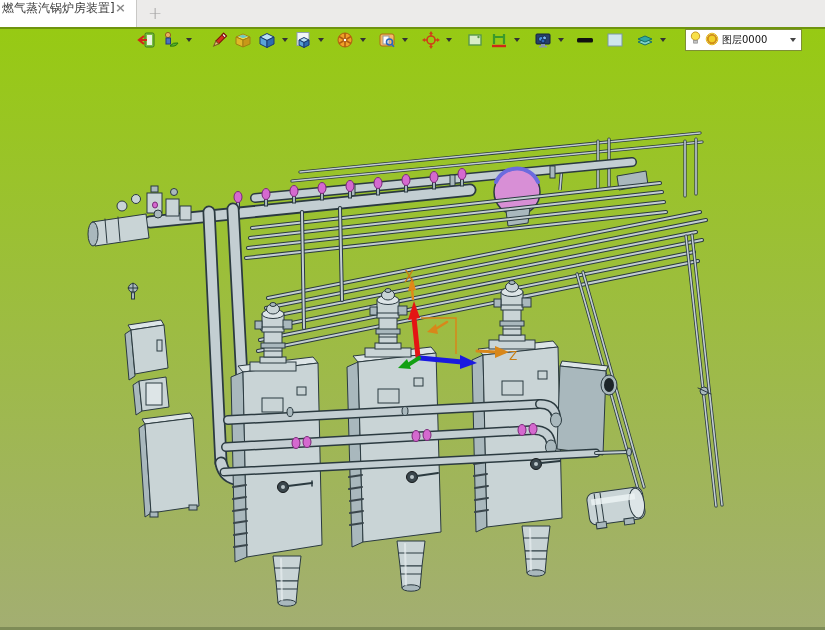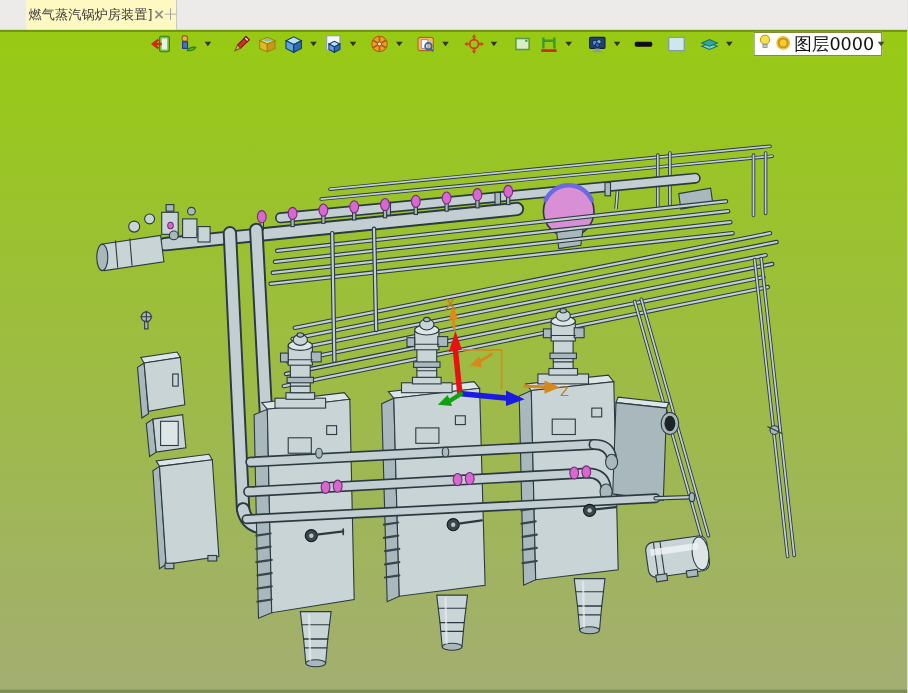--- a/index.html
+++ b/index.html
@@ -1,19 +1,19 @@
 <!DOCTYPE html>
 <html><head>
 <meta charset="utf-8">
 <style>
   html,body{margin:0;padding:0;background:#d8d8d8;font-family:"DejaVu Sans","Liberation Sans",sans-serif;}
   #app{position:relative;width:825px;height:630px;overflow:hidden;background:#f0efee;}
   
   #tabbar{position:absolute;left:0;top:0;width:825px;height:27px;background:#ecebea;border-bottom:1px solid #d5d4d2;}
-  .tab{position:absolute;left:0;top:0;width:136px;height:27px;background:#fef9c3;border-right:1px solid #c9c8c6;display:flex;align-items:center;margin-left:24px;}
+  .tab{position:absolute;left:0;top:0;width:136px;height:27px;background:#ffffff;border-right:1px solid #c9c8c6;display:flex;}
   .tab-title{font-size:12px;color:#3c3c3c;white-space:nowrap;overflow:hidden;margin-left:2px;width:112px;}
   .tab-close{font-size:13px;color:#8d8d8d;font-weight:bold;margin-left:1px;cursor:pointer;}
   .newtab{position:absolute;left:146px;top:3px;width:18px;height:20px;color:#9d9d9d;font-size:17px;line-height:20px;text-align:center;font-weight:300;}
   
   #viewport{position:absolute;left:0;top:27px;width:825px;height:603px;}
   #scene{display:block;}
   #scene line,#scene path{stroke-linecap:round;}
   .o{stroke:#2b3a40;fill:none}
   .pl{stroke:#c3ced2;fill:none}
   .p12o{stroke-width:13}.p12{stroke-width:9.5}
@@ -25,21 +25,21 @@
   .fS{fill:#a9b8bd;stroke:#2b3a40;stroke-width:1}
   .fT{fill:#dde5e7;stroke:#2b3a40;stroke-width:1}
   .pink{fill:#d569cf;stroke:#7a2878;stroke-width:1}
   
   #toolbar{position:absolute;left:137px;top:29px;height:22px;display:flex;align-items:center;gap:4px;}
   .tbtn{width:20px;height:20px;display:flex;align-items:center;justify-content:center;cursor:pointer;}
   .tbtn svg{display:block;}
   .dd{width:8px;height:20px;display:flex;align-items:center;justify-content:center;cursor:pointer;}
   .dd i{display:block;width:0;height:0;border-left:3.5px solid transparent;border-right:3.5px solid transparent;border-top:4px solid #333;}
   #layercombo{margin-left:14px;width:117px;height:22px;background:#ffffff;border:1px solid #7e8f35;display:flex;align-items:center;gap:3px;padding:0 3px;box-sizing:border-box;cursor:pointer;}
-  #layercombo .lbl{font-size:16px;color:#111;white-space:nowrap;flex:1;}
+  #layercombo .lbl{font-size:10px;color:#111;white-space:nowrap;flex:1;}
   #layercombo .cdd{width:0;height:0;border-left:3.5px solid transparent;border-right:3.5px solid transparent;border-top:4px solid #444;margin-right:2px;}
   #bottomedge{position:absolute;left:0;bottom:0;width:825px;height:3px;background:#7e8c57;}
 </style>
 </head>
 <body>
 
 <div id="app">
 
   <div id="tabbar">
     <div class="tab">

